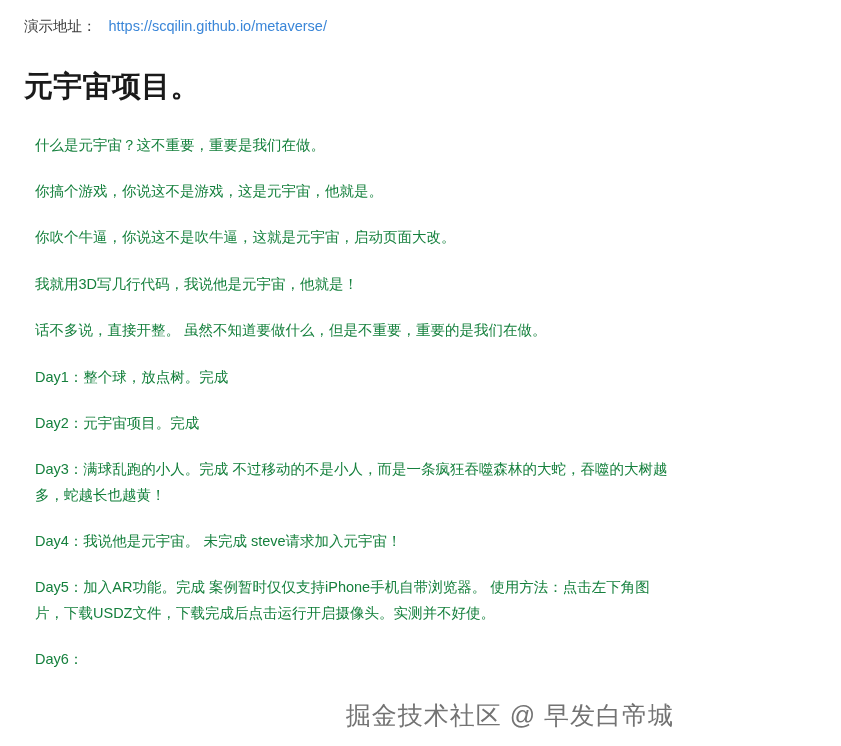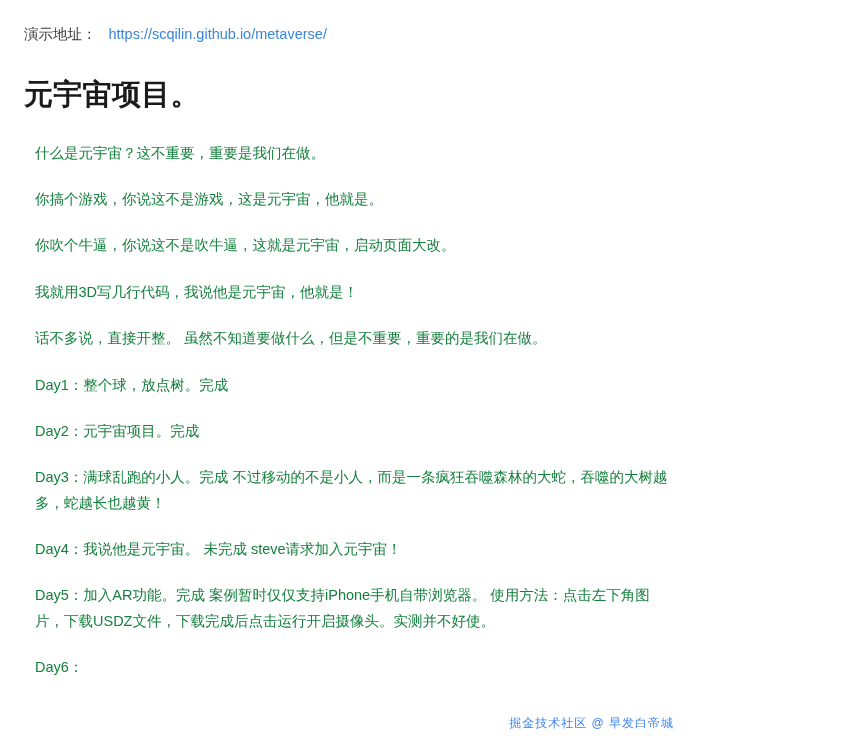--- a/index.html
+++ b/index.html
@@ -10,21 +10,21 @@
   body {
     width: 841px;
     height: 746px;
     font-family: "Liberation Sans", "DejaVu Sans", sans-serif;
     color: #2b2b2b;
     overflow: hidden;
     position: relative;
   }
   .page {
     box-sizing: border-box;
-    padding: 22px 24px 0 24px;
+    padding: 14px 24px 0 24px;
     width: 696px;
     height: 746px;
     position: relative;
   }
   .demo-line {
     font-size: 14.5px;
     color: #3a3a3a;
     margin: 0 0 8px 0;
     line-height: 1.7;
     white-space: nowrap;
@@ -53,22 +53,22 @@
   p.para.wrap {
     margin-bottom: 21px;
   }
   p.last {
     margin-bottom: 0;
   }
   .watermark {
     position: absolute;
     right: 22px;
     bottom: 14px;
-    font-size: 12px;
-    color: #3b82f6;
+    font-size: 25px;
+    color: #737373;
     font-family: "Liberation Sans", "DejaVu Sans", sans-serif;
     white-space: nowrap;
     letter-spacing: 1px;
   }
 </style>
 </head>
 <body>
 
 <div class="page">
 

